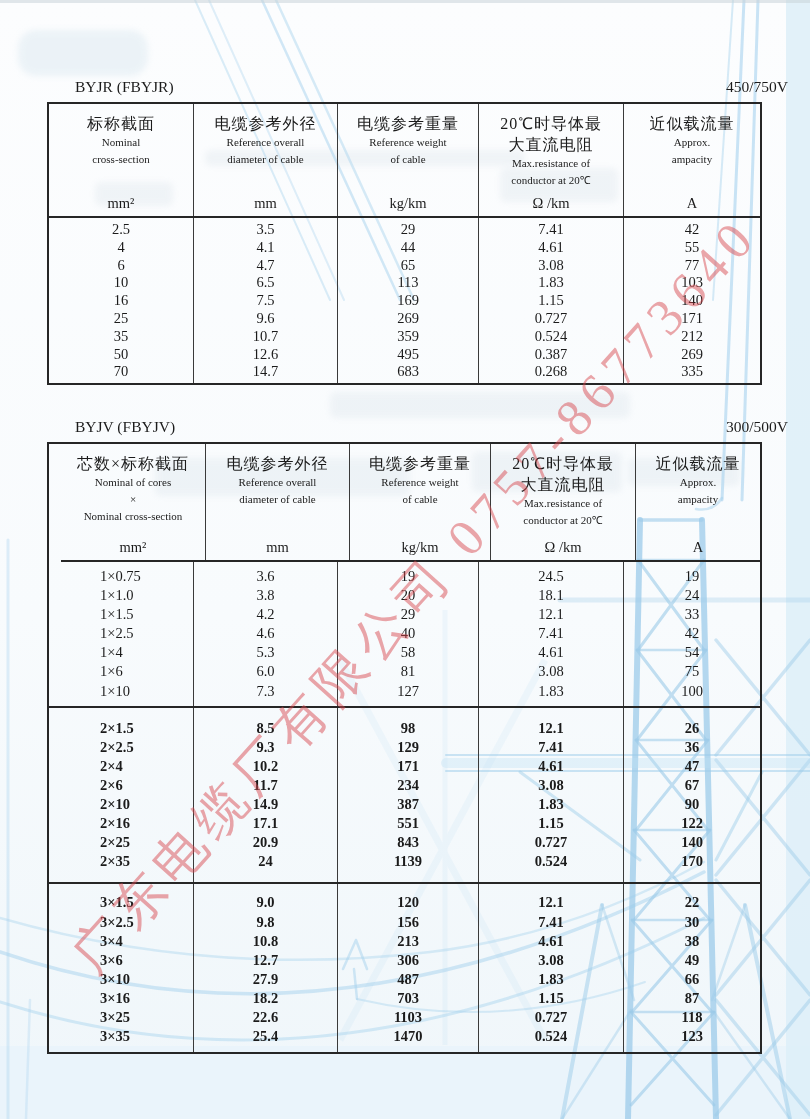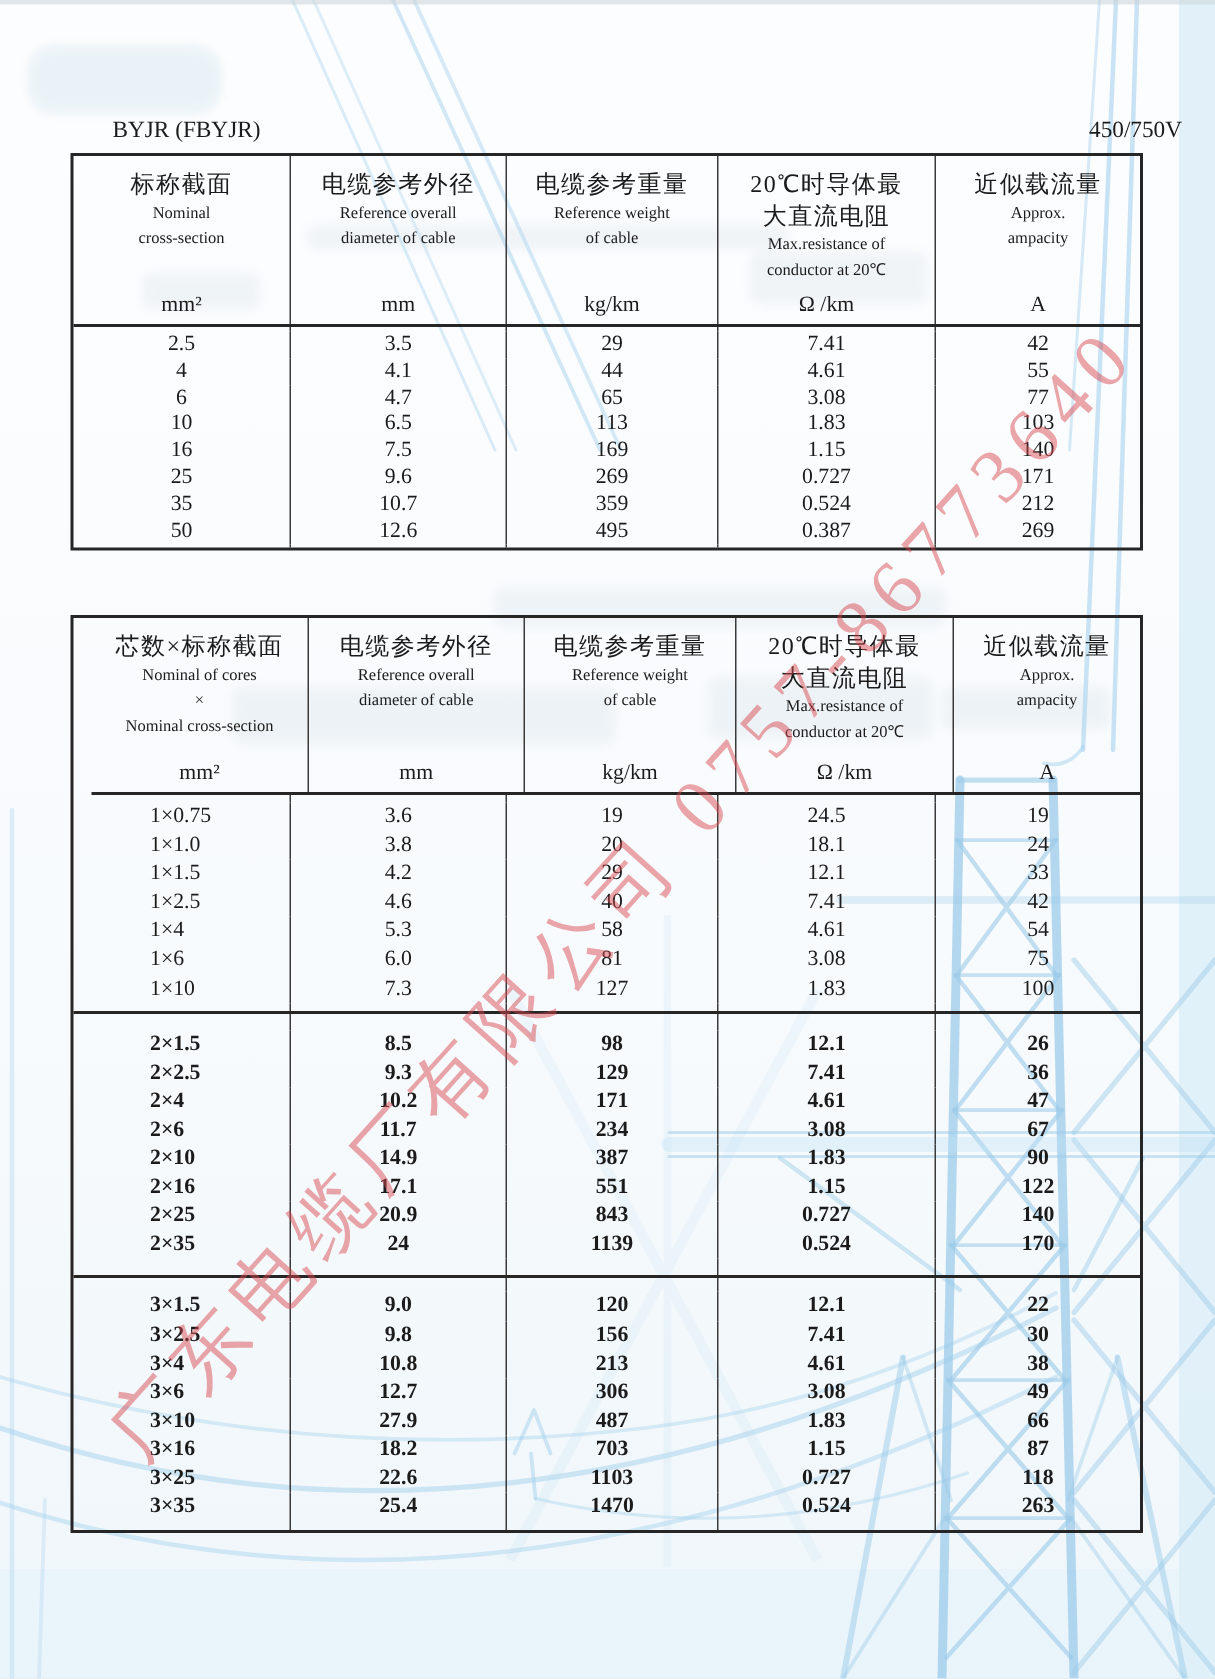--- a/index.html
+++ b/index.html
@@ -253,33 +253,44 @@
                 <div class="t-cell c3">0.524</div>
                 <div class="t-cell c4">212</div>
               </div>
               <div class="t-row">
                 <div class="t-cell c0">50</div>
                 <div class="t-cell c1">12.6</div>
                 <div class="t-cell c2">495</div>
                 <div class="t-cell c3">0.387</div>
                 <div class="t-cell c4">269</div>
               </div>
+              <div class="t-row">
+                <div class="t-cell c0">70</div>
+                <div class="t-cell c1">14.7</div>
+                <div class="t-cell c2">683</div>
+                <div class="t-cell c3">0.268</div>
+                <div class="t-cell c4">335</div>
+              </div>
               <div class="t-row spacer sp-b">
                 <div class="t-cell c0"></div>
                 <div class="t-cell c1"></div>
                 <div class="t-cell c2"></div>
                 <div class="t-cell c3"></div>
                 <div class="t-cell c4"></div>
               </div>
             </div>
           </div>
       </div>
     </div>
 
     <div class="block" id="blk2">
+      <div class="title-row">
+        <span>BYJV (FBYJV)</span>
+        <span>300/500V</span>
+      </div>
       <div class="spec-table" id="table-byjv">
         <div class="t-head">
             <div class="th-cell c0">
               <div class="hl zh">芯数×标称截面</div>
               <div class="hl en">Nominal of cores</div>
               <div class="hl en">×</div>
               <div class="hl en">Nominal cross-section</div>
               <div class="gap"></div>
               <div class="hl unit">mm²</div>
             </div>
@@ -506,21 +517,21 @@
                 <div class="t-cell c1">22.6</div>
                 <div class="t-cell c2">1103</div>
                 <div class="t-cell c3">0.727</div>
                 <div class="t-cell c4">118</div>
               </div>
               <div class="t-row">
                 <div class="t-cell c0">3×35</div>
                 <div class="t-cell c1">25.4</div>
                 <div class="t-cell c2">1470</div>
                 <div class="t-cell c3">0.524</div>
-                <div class="t-cell c4">263</div>
+                <div class="t-cell c4">123</div>
               </div>
               <div class="t-row spacer sp-b">
                 <div class="t-cell c0"></div>
                 <div class="t-cell c1"></div>
                 <div class="t-cell c2"></div>
                 <div class="t-cell c3"></div>
                 <div class="t-cell c4"></div>
               </div>
             </div>
           </div>

